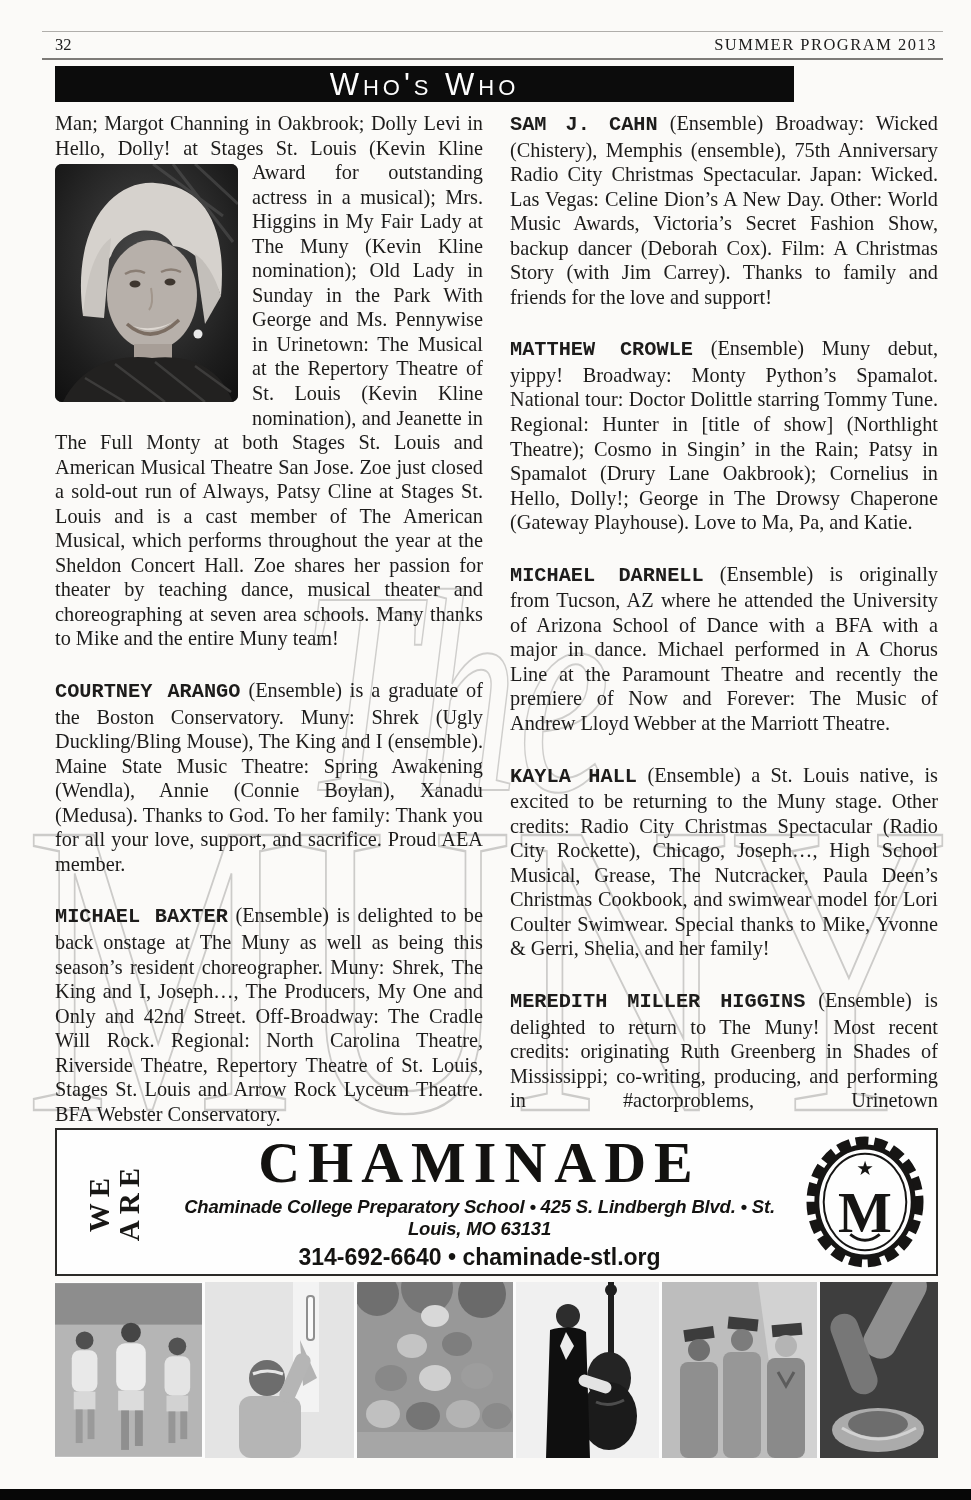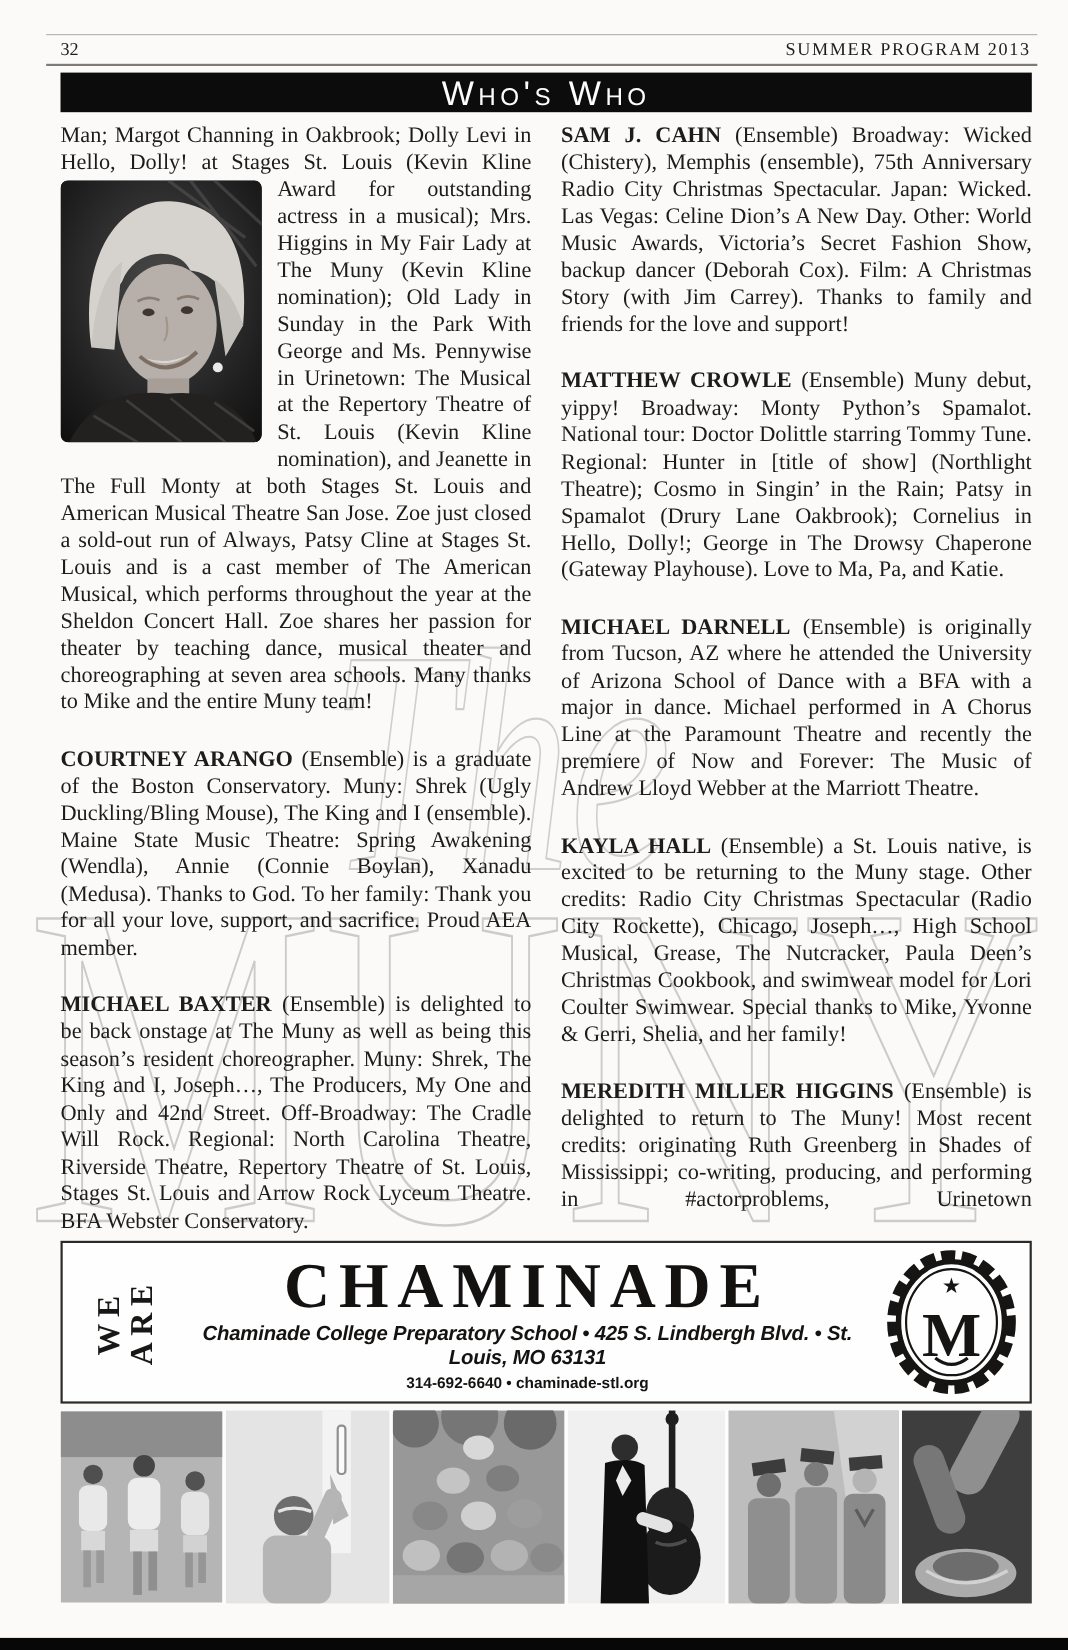--- a/index.html
+++ b/index.html
@@ -8,52 +8,52 @@
     background:#fbfaf8;color:#1c1c1c;
     font-family:"Liberation Serif", serif;
   }
   
   .rule1{position:absolute;left:42px;right:28px;top:31px;height:0;border-top:1.5px solid #b0aeab;}
   .header-row{position:absolute;left:55px;right:34px;top:35px;height:21px;
     display:flex;justify-content:space-between;align-items:flex-start;}
   .page-num{font-size:16.5px;}
   .program-title{font-size:16.5px;letter-spacing:1.5px;}
   .rule2{position:absolute;left:42px;right:28px;top:58px;height:2px;background:#7d7b78;}
-  .banner{position:absolute;left:55px;width:883px;top:66px;height:36px;background:#0c0c0c;
+  .banner{position:absolute;left:55px;width:739px;top:66px;height:36px;background:#0c0c0c;
     color:#fdfdfd;text-align:center;line-height:37px;
     font-family:"Liberation Sans", sans-serif;font-variant:small-caps;
     font-size:31px;letter-spacing:4px;font-weight:500;z-index:2;}
   
   .watermark{position:absolute;left:0;top:490px;z-index:0;}
   
   .col{position:absolute;top:111px;width:428px;height:1015px;overflow:hidden;z-index:1;}
   .col-left{left:55px;}
   .col-right{left:510px;}
   p.bio{margin:0 0 27px 0;text-align:justify;font-size:20.3px;line-height:24.55px;color:#1d1c1b;}
   p.bio.cont{text-align-last:justify;}
-  .r-b{font-weight:700;}
+  .r-b{font-weight:700;font-family:Liberation Mono, monospace;}
   .r-i{}
   .headshot-float{float:left;width:183px;height:238px;margin:4px 14px 5px 0;
     border-radius:7px;overflow:hidden;display:block;background:#161616;}
   .headshot-float svg{display:block;}
   
   .ad-box{position:absolute;left:55px;top:1128px;width:883px;height:148px;box-sizing:border-box;
     border:2px solid #2b2a28;background:#fefefe;z-index:3;
     display:flex;flex-direction:row;align-items:center;padding:4px 8px 4px 14px;}
   .ad-vertical{width:86px;height:136px;display:flex;flex-direction:row;gap:0px;
     align-items:center;justify-content:center;}
   .vert{writing-mode:vertical-rl;transform:rotate(180deg);
     font-family:"Liberation Serif", serif;font-weight:700;font-size:29px;
     letter-spacing:6px;color:#181715;line-height:1.05;}
   .ad-center{flex:1;text-align:center;}
   .ad-wordmark{font-family:"Liberation Serif", serif;font-size:58px;font-weight:600;
     letter-spacing:8px;color:#131210;line-height:1.02;white-space:nowrap;}
   .ad-address{font-family:"Liberation Sans", sans-serif;font-weight:700;font-size:18.5px;
     color:#141311;margin-top:3px;letter-spacing:-0.2px;font-style:italic;}
-  .ad-contact{font-family:"Liberation Sans", sans-serif;font-weight:700;font-size:14px;
+  .ad-contact{font-family:"Liberation Sans", sans-serif;font-weight:700;font-size:23px;
     color:#141311;margin-top:4px;}
   .ad-seal{width:126px;display:flex;justify-content:center;}
   
   .photo-strip{position:absolute;left:55px;top:1282px;width:883px;height:176px;
     display:flex;gap:3px;background:#fdfdfd;z-index:3;}
   .strip-cell{height:176px;overflow:hidden;}
   .strip-cell svg{display:block;}
   .c1{width:148px;}.c2{width:150px;}.c3{width:157px;}.c4{width:144px;}.c5{width:156px;}.c6{width:119px;}
   
   .bottom-bar{position:absolute;left:0;right:0;bottom:0;height:11px;background:#070707;z-index:4;}

